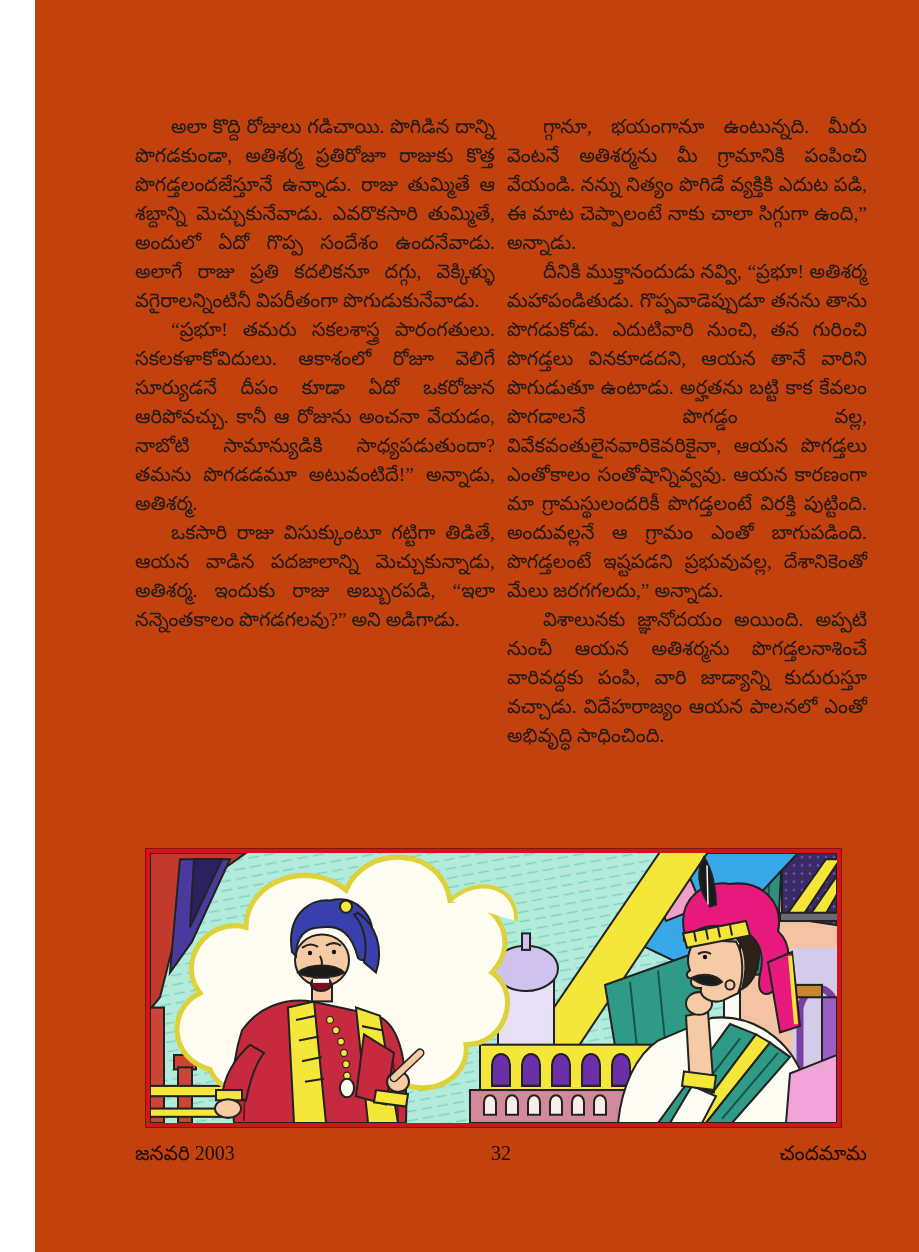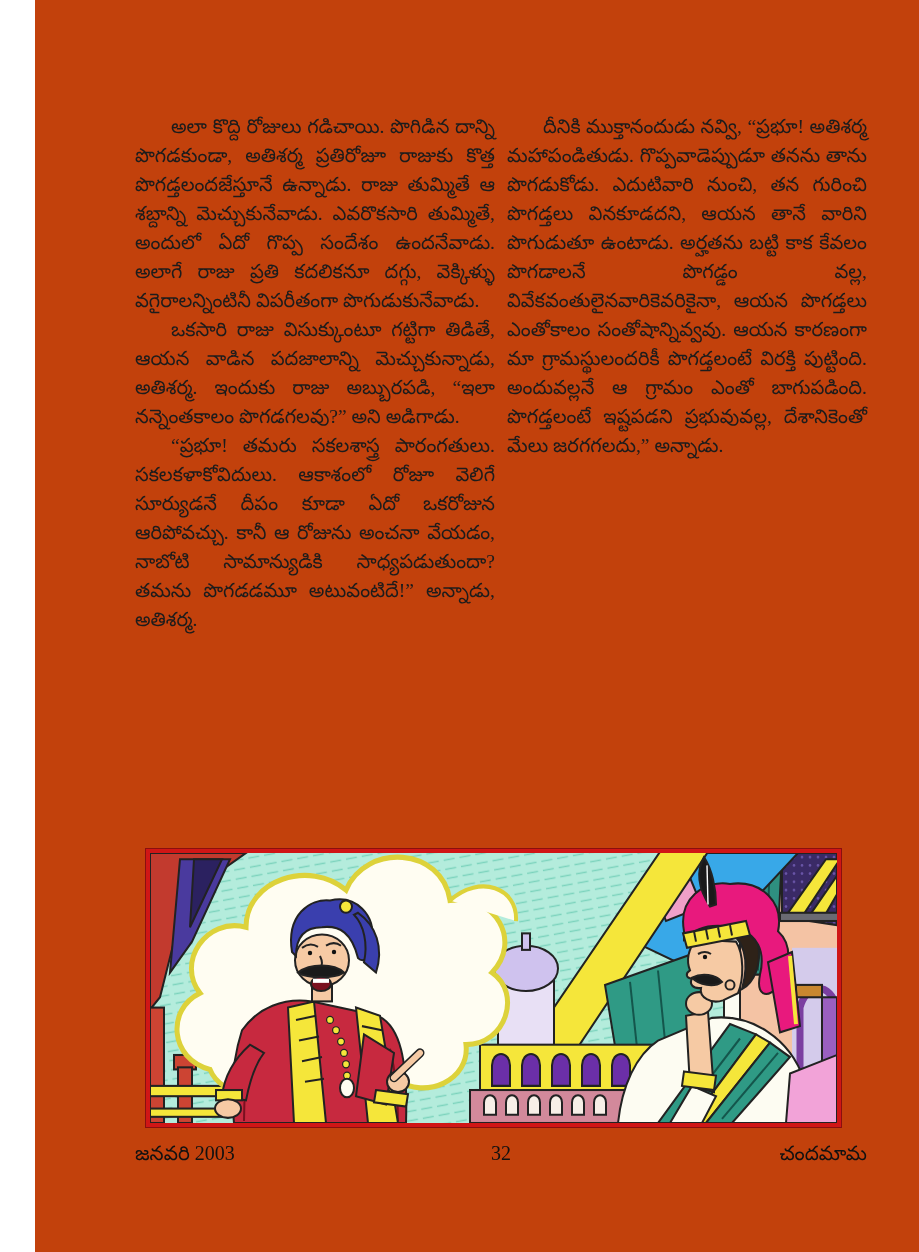--- a/index.html
+++ b/index.html
@@ -37,25 +37,27 @@
   .footer .center{position:absolute;left:50%;transform:translateX(-50%);}
 </style>
 </head>
 <body>
 
 <div class="page">
 
   <div class="columns">
     <div class="col">
       <p>అలా కొద్ది రోజులు గడిచాయి. పొగిడిన దాన్ని పొగడకుండా, అతిశర్మ ప్రతిరోజూ రాజుకు కొత్త పొగడ్తలందజేస్తూనే ఉన్నాడు. రాజు తుమ్మితే ఆ శబ్దాన్ని మెచ్చుకునేవాడు. ఎవరొకసారి తుమ్మితే, అందులో ఏదో గొప్ప సందేశం ఉందనేవాడు. అలాగే రాజు ప్రతి కదలికనూ దగ్గు, వెక్కిళ్ళు వగైరాలన్నింటినీ విపరీతంగా పొగుడుకునేవాడు.</p>
+      <p>“ప్రభూ! తమరు సకలశాస్త్ర పారంగతులు. సకలకళాకోవిదులు. ఆకాశంలో రోజూ వెలిగే సూర్యుడనే దీపం కూడా ఏదో ఒకరోజున ఆరిపోవచ్చు. కానీ ఆ రోజును అంచనా వేయడం, నాబోటి సామాన్యుడికి సాధ్యపడుతుందా? తమను పొగడడమూ అటువంటిదే!” అన్నాడు, అతిశర్మ.</p>
       <p>ఒకసారి రాజు విసుక్కుంటూ గట్టిగా తిడితే, ఆయన వాడిన పదజాలాన్ని మెచ్చుకున్నాడు, అతిశర్మ. ఇందుకు రాజు అబ్బురపడి, “ఇలా నన్నెంతకాలం పొగడగలవు?” అని అడిగాడు.</p>
-      <p>“ప్రభూ! తమరు సకలశాస్త్ర పారంగతులు. సకలకళాకోవిదులు. ఆకాశంలో రోజూ వెలిగే సూర్యుడనే దీపం కూడా ఏదో ఒకరోజున ఆరిపోవచ్చు. కానీ ఆ రోజును అంచనా వేయడం, నాబోటి సామాన్యుడికి సాధ్యపడుతుందా? తమను పొగడడమూ అటువంటిదే!” అన్నాడు, అతిశర్మ.</p>
     </div>
     <div class="col">
+      <p>గ్గానూ, భయంగానూ ఉంటున్నది. మీరు వెంటనే అతిశర్మను మీ గ్రామానికి పంపించి వేయండి. నన్ను నిత్యం పొగిడే వ్యక్తికి ఎదుట పడి, ఈ మాట చెప్పాలంటే నాకు చాలా సిగ్గుగా ఉంది,” అన్నాడు.</p>
       <p>దీనికి ముక్తానందుడు నవ్వి, “ప్రభూ! అతిశర్మ మహాపండితుడు. గొప్పవాడెప్పుడూ తనను తాను పొగడుకోడు. ఎదుటివారి నుంచి, తన గురించి పొగడ్తలు వినకూడదని, ఆయన తానే వారిని పొగుడుతూ ఉంటాడు. అర్హతను బట్టి కాక కేవలం పొగడాలనే పొగడ్డం వల్ల, వివేకవంతులైనవారికెవరికైనా, ఆయన పొగడ్తలు ఎంతోకాలం సంతోషాన్నివ్వవు. ఆయన కారణంగా మా గ్రామస్థులందరికీ పొగడ్తలంటే విరక్తి పుట్టింది. అందువల్లనే ఆ గ్రామం ఎంతో బాగుపడింది. పొగడ్తలంటే ఇష్టపడని ప్రభువువల్ల, దేశానికెంతో మేలు జరగగలదు,” అన్నాడు.</p>
+      <p>విశాలునకు జ్ఞానోదయం అయింది. అప్పటి నుంచీ ఆయన అతిశర్మను పొగడ్తలనాశించే వారివద్దకు పంపి, వారి జాడ్యాన్ని కుదురుస్తూ వచ్చాడు. విదేహరాజ్యం ఆయన పాలనలో ఎంతో అభివృద్ధి సాధించింది.</p>
     </div>
   </div>
 
   <div class="illustration">
     <svg viewBox="0 0 687 262" preserveAspectRatio="none">
       <defs>
         <pattern id="hatch" width="16" height="9" patternUnits="userSpaceOnUse" patternTransform="rotate(-10)">
           <line x1="0" y1="4" x2="11" y2="4" stroke="#4fbfa4" stroke-width="1.4"></line>
         </pattern>
         <pattern id="darkhatch" width="8" height="8" patternUnits="userSpaceOnUse">

